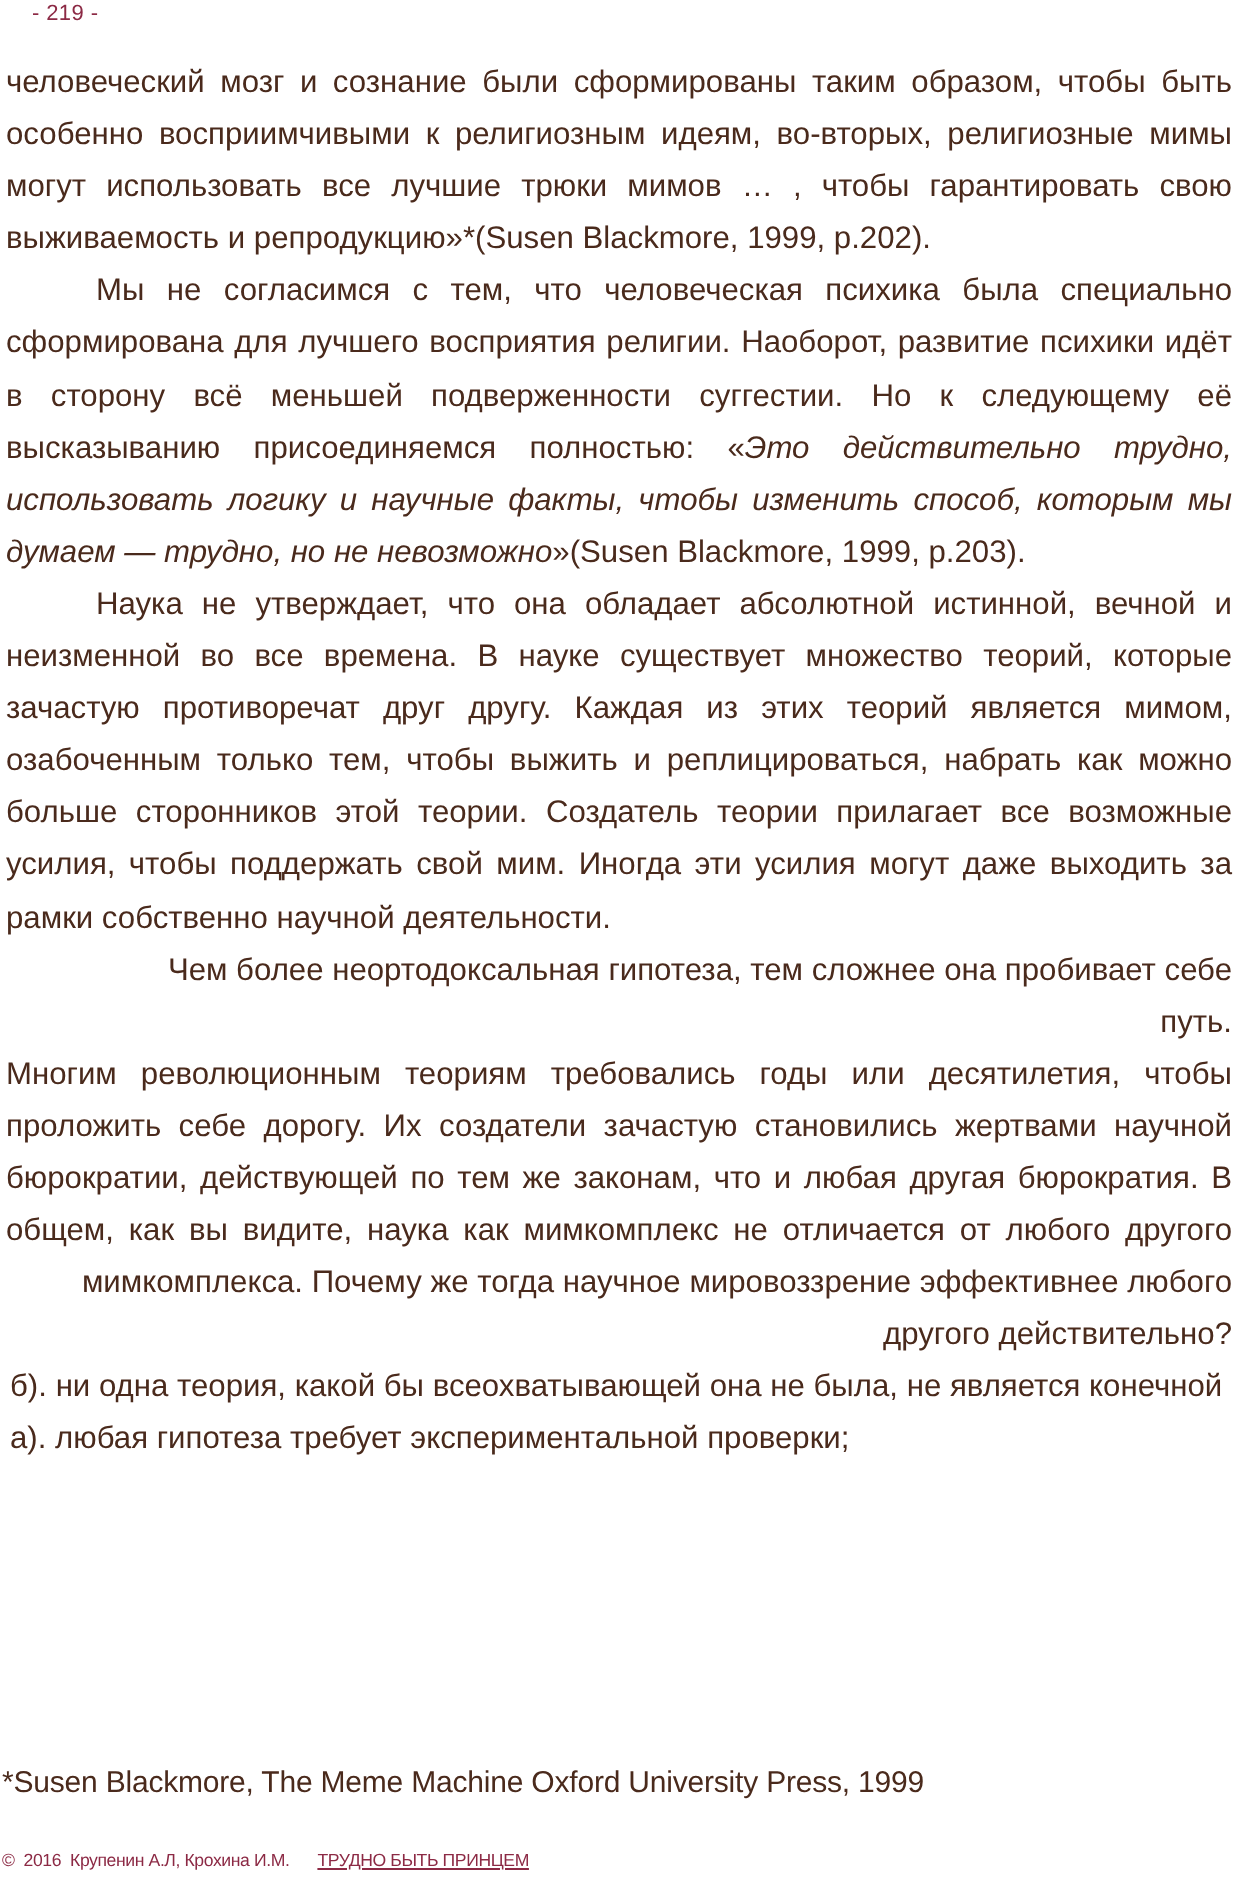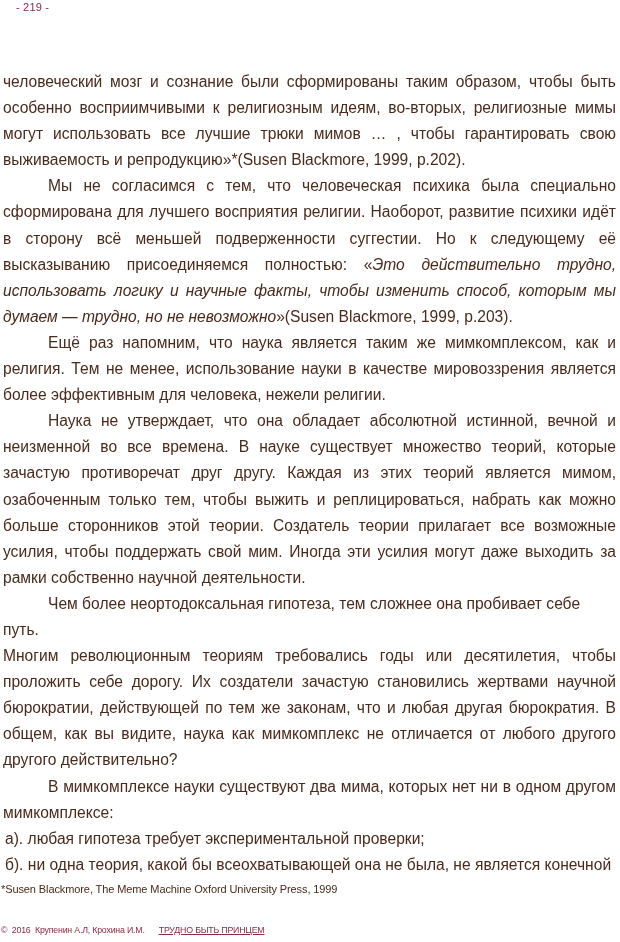--- a/index.html
+++ b/index.html
@@ -25,50 +25,49 @@
     color: #8c2a45;
     letter-spacing: 0.2px;
   }
   .content {
     position: absolute;
     top: 29px;
     left: 3px;
     width: 613px;
     font-size: 15.6px;
     line-height: 26.1px;
-    margin-top: 40px;
   }
   .content p {
     margin: 0;
     text-align: justify;
   }
   .content p.indent {
     text-indent: 45px;
   }
   .content p.left {
-    text-align: left;
+    text-align: right;
   }
   .content p.last-left {
     text-align-last: left;
   }
   .content p.justify-last {
     text-align-last: justify;
   }
   .content em {
     font-style: italic;
   }
   .list-item {
     text-align: left !important;
     padding-left: 2px;
   }
   .footnote {
     position: absolute;
     top: 883px;
     left: 1px;
-    font-size: 11px;
+    font-size: 15px;
     color: #4a2a1c;
     letter-spacing: -0.1px;
   }
   .footer {
     position: absolute;
     top: 925px;
     left: 1px;
     font-size: 8.8px;
     color: #8c2a45;
     white-space: pre;
@@ -82,29 +81,28 @@
 </head>
 <body>
 
 <div class="page-number">- 219 -</div>
 
 <div class="content">
   <p class="last-left">человеческий мозг и сознание были сформированы таким образом, чтобы быть особенно восприимчивыми к религиозным идеям, во-вторых, религиозные мимы могут использовать все лучшие трюки мимов … , чтобы гарантировать свою выживаемость и репродукцию»*(Susen Blackmore, 1999, p.202).</p>
 
   <p class="indent last-left"><span>Мы не согласимся с тем, что человеческая психика была специально сформирована для лучшего восприятия религии. Наоборот, развитие психики идёт в сторону всё меньшей подверженности суггестии. Но к следующему её высказыванию присоединяемся полностью: «</span><em>Это действительно трудно, использовать логику и научные факты, чтобы изменить способ, которым мы думаем — трудно, но не невозможно</em><span>»(Susen Blackmore, 1999, p.203).</span></p>
 
-  <p class="indent last-left">Ещё раз напомним, что наука является таким же мимкомплексом, как и религия. Тем не менее, использование науки в качестве мировоззрения является более эффективным для человека, нежели религии.</p>
 
   <p class="indent last-left">Наука не утверждает, что она обладает абсолютной истинной, вечной и неизменной во все времена. В науке существует множество теорий, которые зачастую противоречат друг другу. Каждая из этих теорий является мимом, озабоченным только тем, чтобы выжить и реплицироваться, набрать как можно больше сторонников этой теории. Создатель теории прилагает все возможные усилия, чтобы поддержать свой мим. Иногда эти усилия могут даже выходить за рамки собственно научной деятельности.</p>
 
   <p class="indent left">Чем более неортодоксальная гипотеза, тем сложнее она пробивает себе путь.</p>
   <p class="justify-last">Многим революционным теориям требовались годы или десятилетия, чтобы проложить себе дорогу. Их создатели зачастую становились жертвами научной бюрократии, действующей по тем же законам, что и любая другая бюрократия. В общем, как вы видите, наука как мимкомплекс не  отличается от любого другого</p>
+  <p class="left">мимкомплекса. Почему же тогда научное мировоззрение эффективнее любого</p>
   <p class="left">другого действительно?</p>
 
-  <p class="indent last-left">В мимкомплексе науки существуют два мима, которых нет ни в одном другом мимкомплексе:</p>
 
+  <p class="list-item"><span>б).</span> <span>ни одна теория, какой бы всеохватывающей она не была, не является конечной</span></p>
   <p class="list-item"><span>а).</span> <span>любая гипотеза требует экспериментальной проверки;</span></p>
-  <p class="list-item"><span>б).</span> <span>ни одна теория, какой бы всеохватывающей она не была, не является конечной</span></p>
 </div>
 
 <div class="footnote">*Susen Blackmore, The Meme Machine Oxford University Press, 1999</div>
 
 <div class="footer"><span>©  2016  Крупенин А.Л, Крохина И.М.</span><span class="title">ТРУДНО БЫТЬ ПРИНЦЕМ</span></div>
 
 </body></html>

